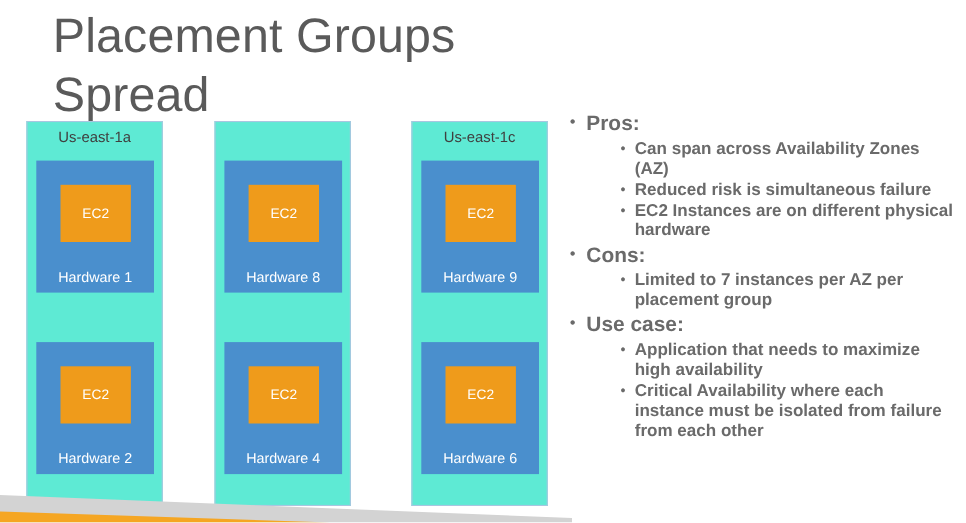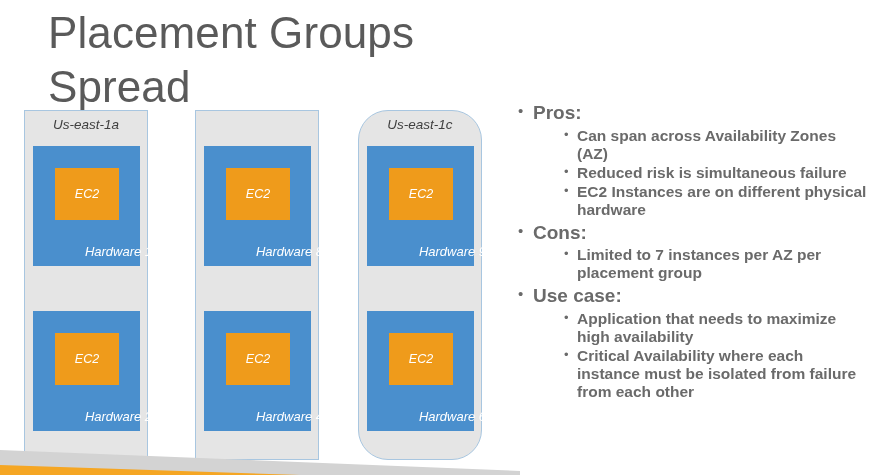--- a/index.html
+++ b/index.html
@@ -37,27 +37,26 @@
     top: 110px;
     width: 474px;
     height: 352px;
   }
   .az-box {
     position: absolute;
     top: 0;
     width: 124px;
     height: 350px;
     border: 1px solid #a8c6e0;
-    background: #e5e5e5;
+    background: #5eead4;
     box-sizing: border-box;
-    font-style: italic;
   }
   .az-box.col0 { left: 0px; }
   .az-box.col1 { left: 171px; }
-  .az-box.col2 { left: 334px; border-radius: 30px; }
+  .az-box.col2 { left: 350px; }
 
   .az-label {
     position: absolute;
     top: 6px;
     left: 0;
     width: 100%;
     text-align: center;
     font-size: 13.5px;
     color: #3f3f3f;
     font-weight: 400;
@@ -95,21 +94,20 @@
     font-size: 12.5px;
   }
   .hw-label {
     position: absolute;
     left: 0;
     bottom: 7px;
     width: 100%;
     text-align: center;
     color: #ffffff;
     font-size: 13px;
-    margin-left: 32px;
   }
 
   
   #bullet-panel {
     position: absolute;
     left: 518px;
     top: 99px;
     width: 352px;
   }
   .bullet-row {

